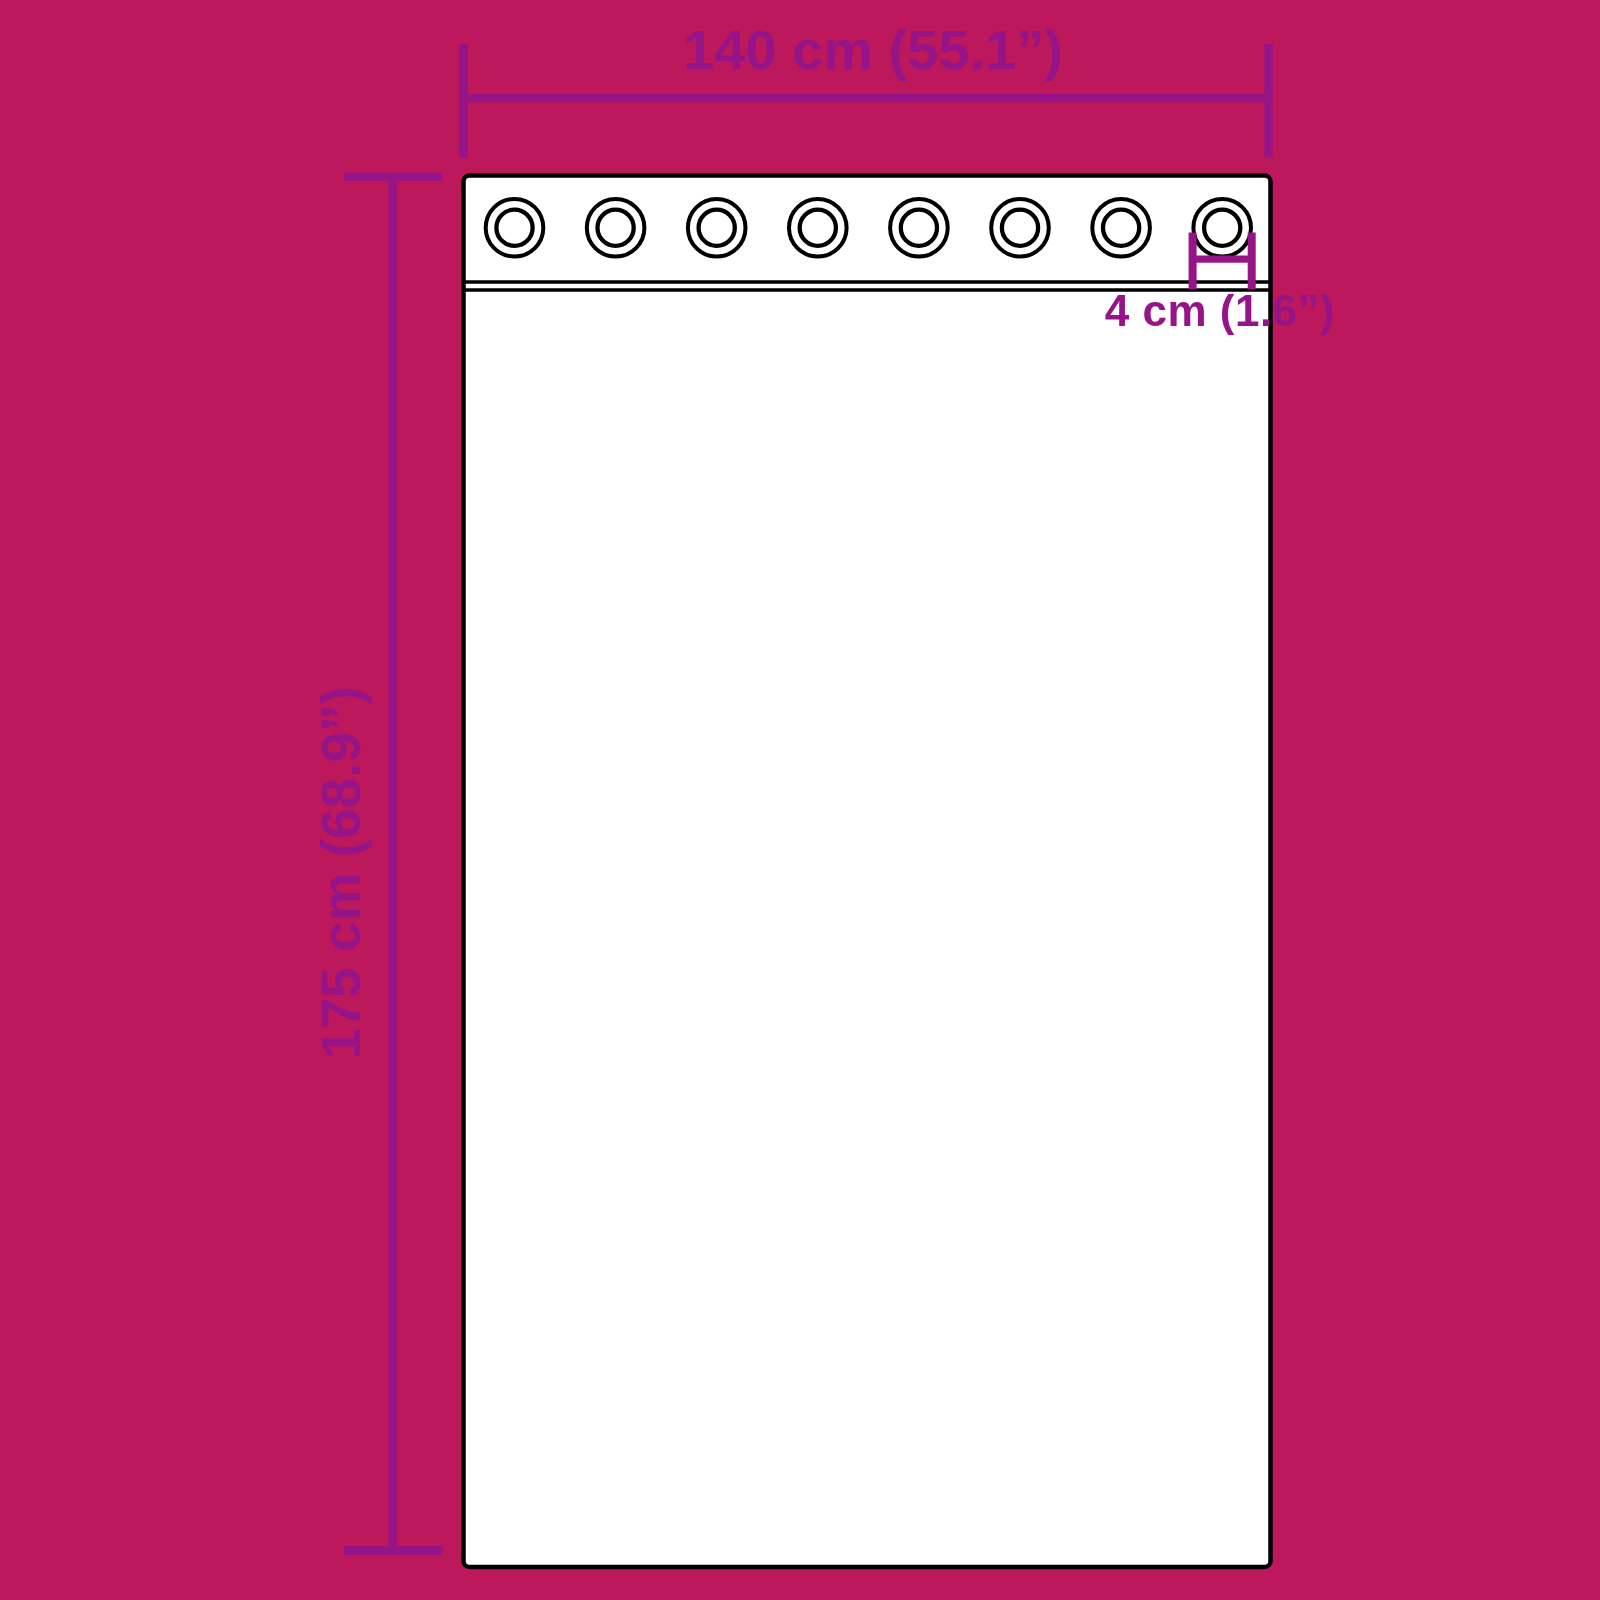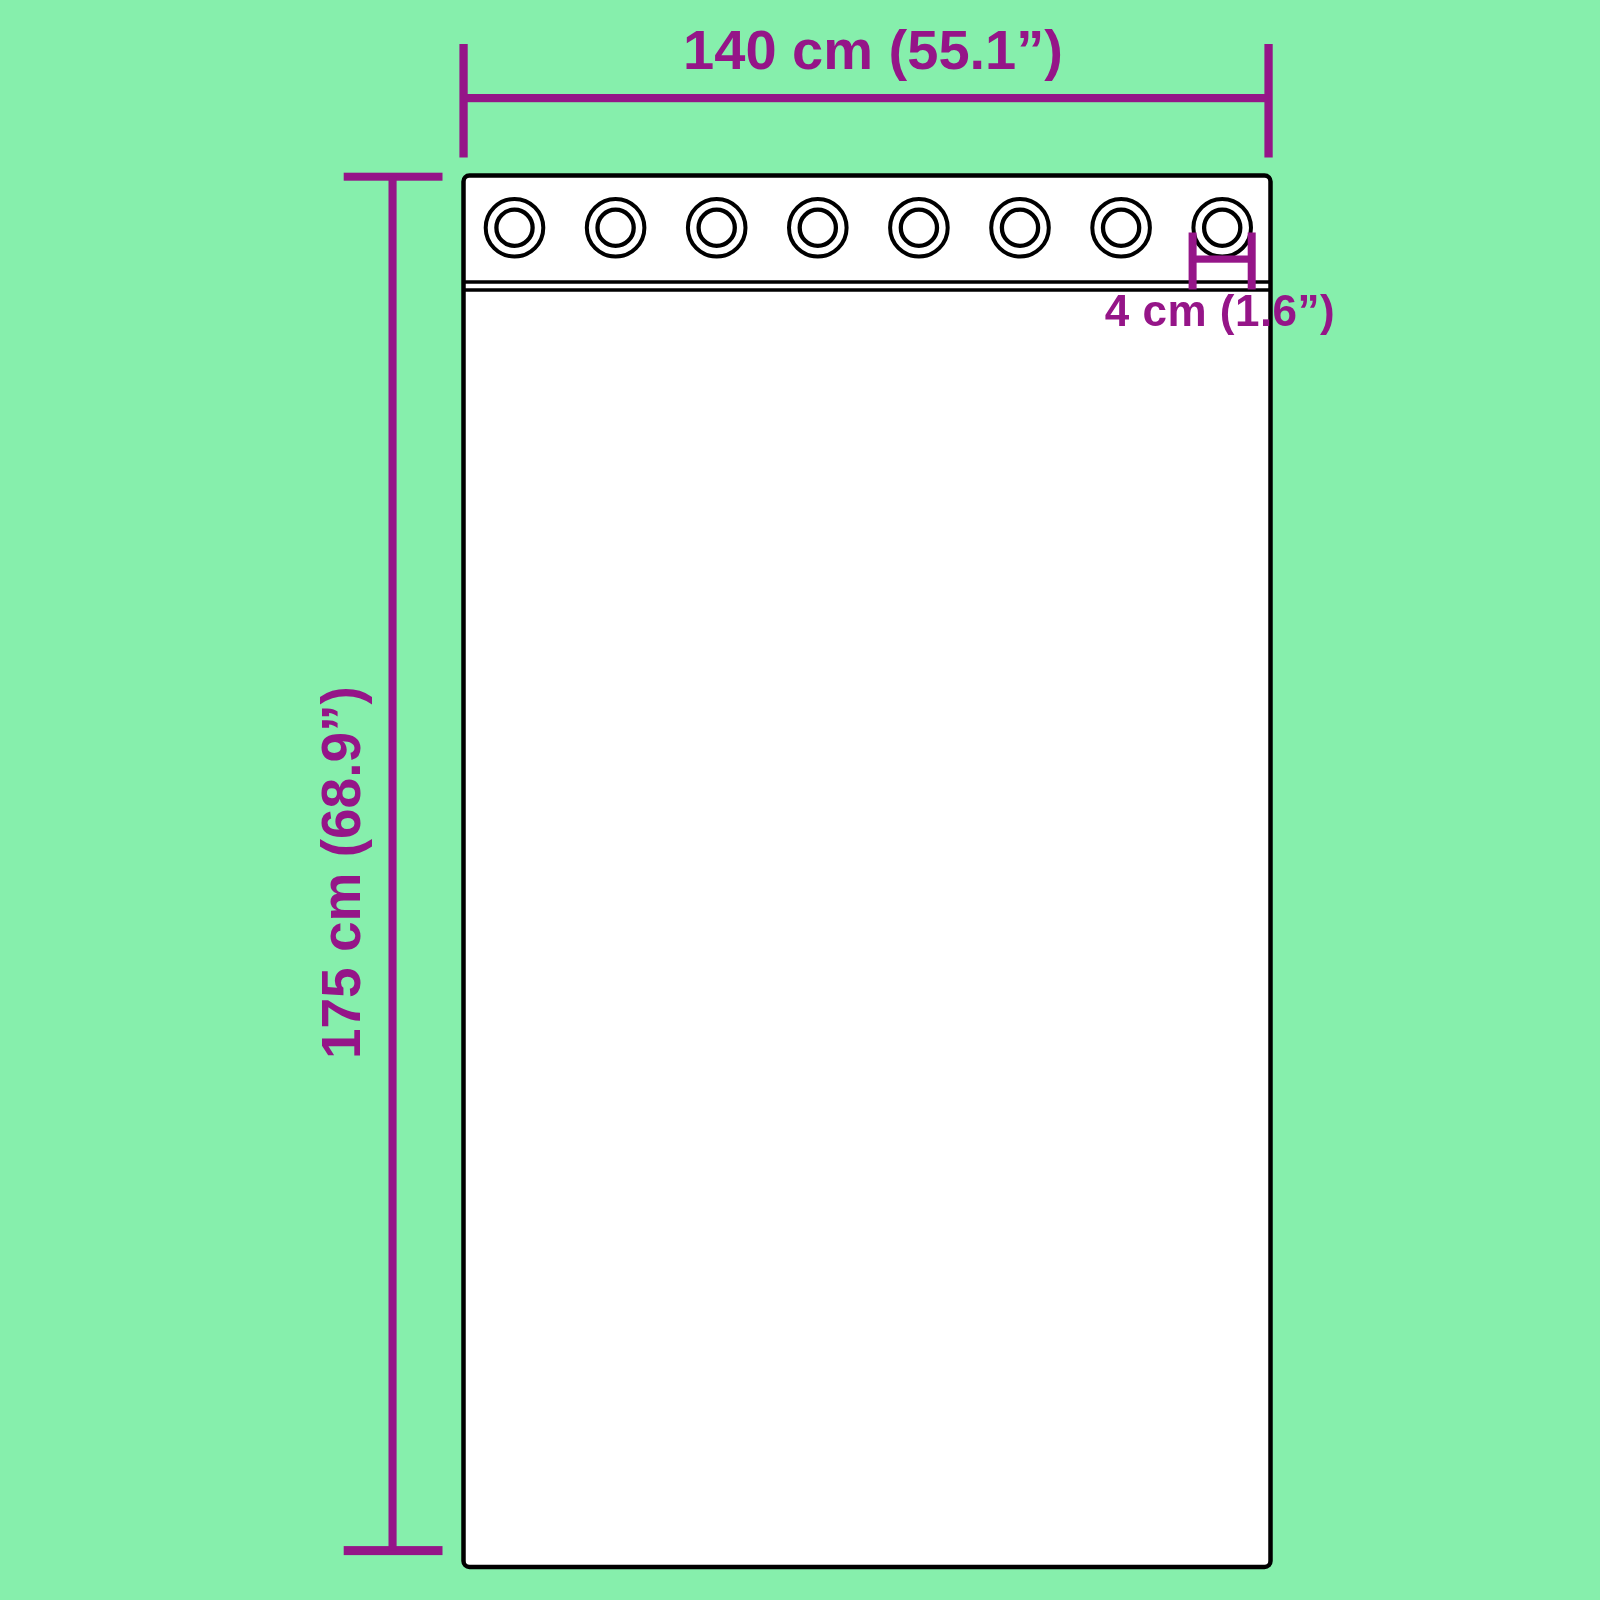--- a/index.html
+++ b/index.html
@@ -1,16 +1,16 @@
 <!DOCTYPE html>
 <html><head>
 <meta charset="utf-8">
 <style>
   html,body{margin:0;padding:0;background:#ffffff;}
-  #stage{position:relative;width:1600px;height:1600px;background:#86efac;}
+  #stage{position:relative;width:1600px;height:1600px;background:#be185d;}
   svg{display:block;}
   text{font-family:"Liberation Sans",sans-serif;font-weight:bold;fill:#951588;}
 </style>
 </head>
 <body>
 <div id="stage">
 <svg width="1600" height="1600" viewBox="0 0 1600 1600">
 
   <rect x="463.5" y="175.5" width="807" height="1391.5" rx="6" fill="#ffffff" stroke="#000000" stroke-width="4.5"></rect>
 

